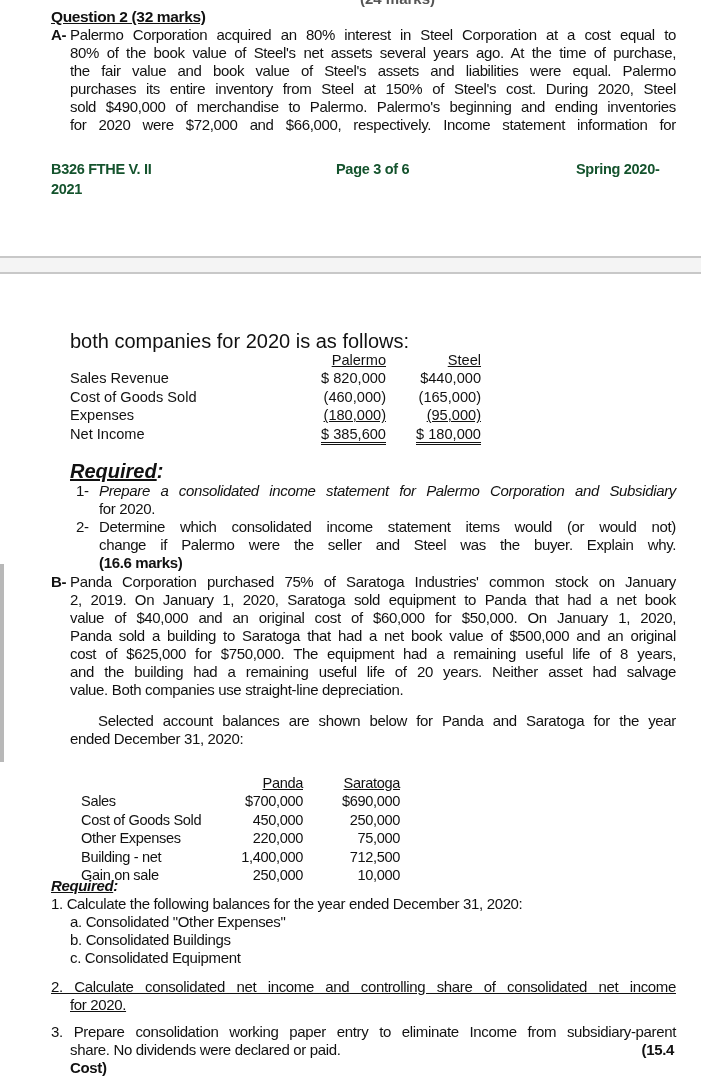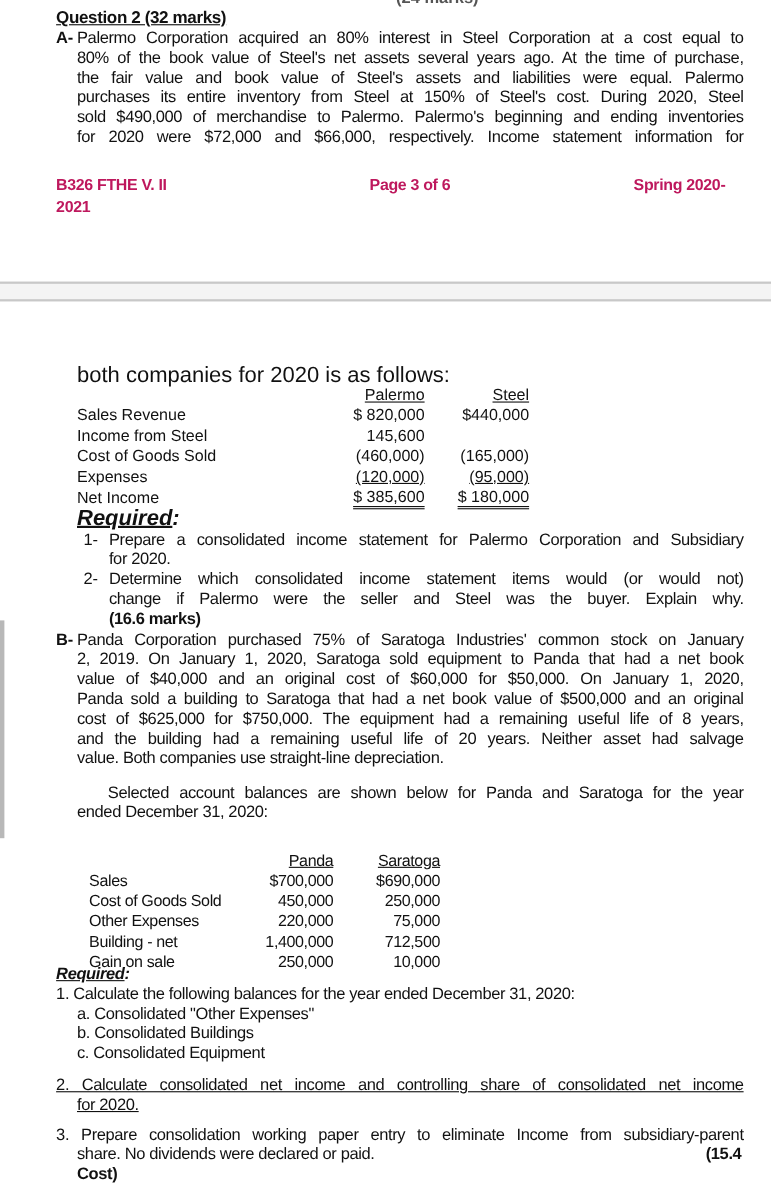--- a/index.html
+++ b/index.html
@@ -7,21 +7,21 @@
          font-family:"Liberation Sans", sans-serif; color:#111; }
   .abs { position:absolute; }
   .top-cut { left:360px; top:-10px; font-size:15px; font-weight:bold; color:#555; filter:blur(0.6px); }
   .narrow { font-family:"Liberation Sans", sans-serif; font-size:15px; letter-spacing:-0.35px; line-height:18px; }
   .wide { font-family:"Liberation Sans", sans-serif; font-size:20px; line-height:18.4px; }
   .just { text-align:justify; }
   .bold { font-weight:bold; }
   .ul { text-decoration:underline; }
   .req { font-weight:bold; font-style:italic; }
   .req span.t { text-decoration:underline; }
-  .footer { color:#be185d; font-weight:bold; font-size:14.5px; letter-spacing:-0.3px; line-height:20px; }
+  .footer { color:#14532d; font-weight:bold; font-size:14.5px; letter-spacing:-0.3px; line-height:20px; }
   .gap { left:0; width:701px; top:256px; height:14px; background:#f4f4f4;
          border-top:2px solid #c8c8c8; border-bottom:2px solid #c8c8c8; }
   .sidebar-mark { left:0; top:564px; width:4px; height:198px; background:#b8b8b8; }
   table.fin { border-collapse:collapse; }
   table.fin td { padding:0; font-size:14.6px; line-height:18.4px; white-space:nowrap; }
   td.num { text-align:right; }
   .under { text-decoration:underline; }
   .dunder { border-bottom:3px double #111; line-height:16px !important; }
 </style>
 </head>
@@ -58,47 +58,42 @@
     <td style="width:238px;"></td>
     <td class="num" style="width:78px;margin-top:25px;"><span class="under">Palermo</span></td>
     <td class="num" style="width:95px;"><span class="under">Steel</span></td>
   </tr>
   <tr>
     <td>Sales Revenue</td>
     <td class="num">$ 820,000</td>
     <td class="num">$440,000</td>
   </tr>
   <tr>
-    <td>Income from Steel</td>
-    <td class="num">145,600</td>
-    <td class="num"></td>
-  </tr>
-  <tr>
     <td>Cost of Goods Sold</td>
     <td class="num">(460,000)</td>
     <td class="num">(165,000)</td>
   </tr>
   <tr>
     <td>Expenses</td>
-    <td class="num"><span class="under">(120,000)</span></td>
+    <td class="num"><span class="under">(180,000)</span></td>
     <td class="num"><span class="under">(95,000)</span></td>
   </tr>
   <tr>
     <td>Net Income</td>
     <td class="num"><span class="dunder" style="display:inline-block;">$ 385,600</span></td>
     <td class="num"><span class="dunder" style="display:inline-block;">$ 180,000</span></td>
   </tr>
 </tbody>
   </table>
 
 <div class="abs wide req" style="left:70px;top:462px;"><span class="t">Required</span><span>:</span></div>
 
 <div class="abs narrow" style="left:76px;top:482px;">1-</div>
 <div class="abs narrow" style="left:99px;top:482px;width:577px;">
-  <div class="just" style="text-align-last:justify;">Prepare a consolidated income statement for Palermo Corporation and Subsidiary</div>
+  <div class="just" style="text-align-last:justify;font-style:italic;">Prepare a consolidated income statement for Palermo Corporation and Subsidiary</div>
   <div>for 2020.</div>
 </div>
 
 <div class="abs narrow" style="left:76px;top:518px;">2-</div>
 <div class="abs narrow" style="left:99px;top:518px;width:577px;">
   <div class="just" style="text-align-last:justify;">Determine which consolidated income statement items would (or would not)</div>
   <div class="just" style="text-align-last:justify;">change if Palermo were the seller and Steel was the buyer. Explain why.</div>
   <div class="bold">(16.6 marks)</div>
 </div>
 

